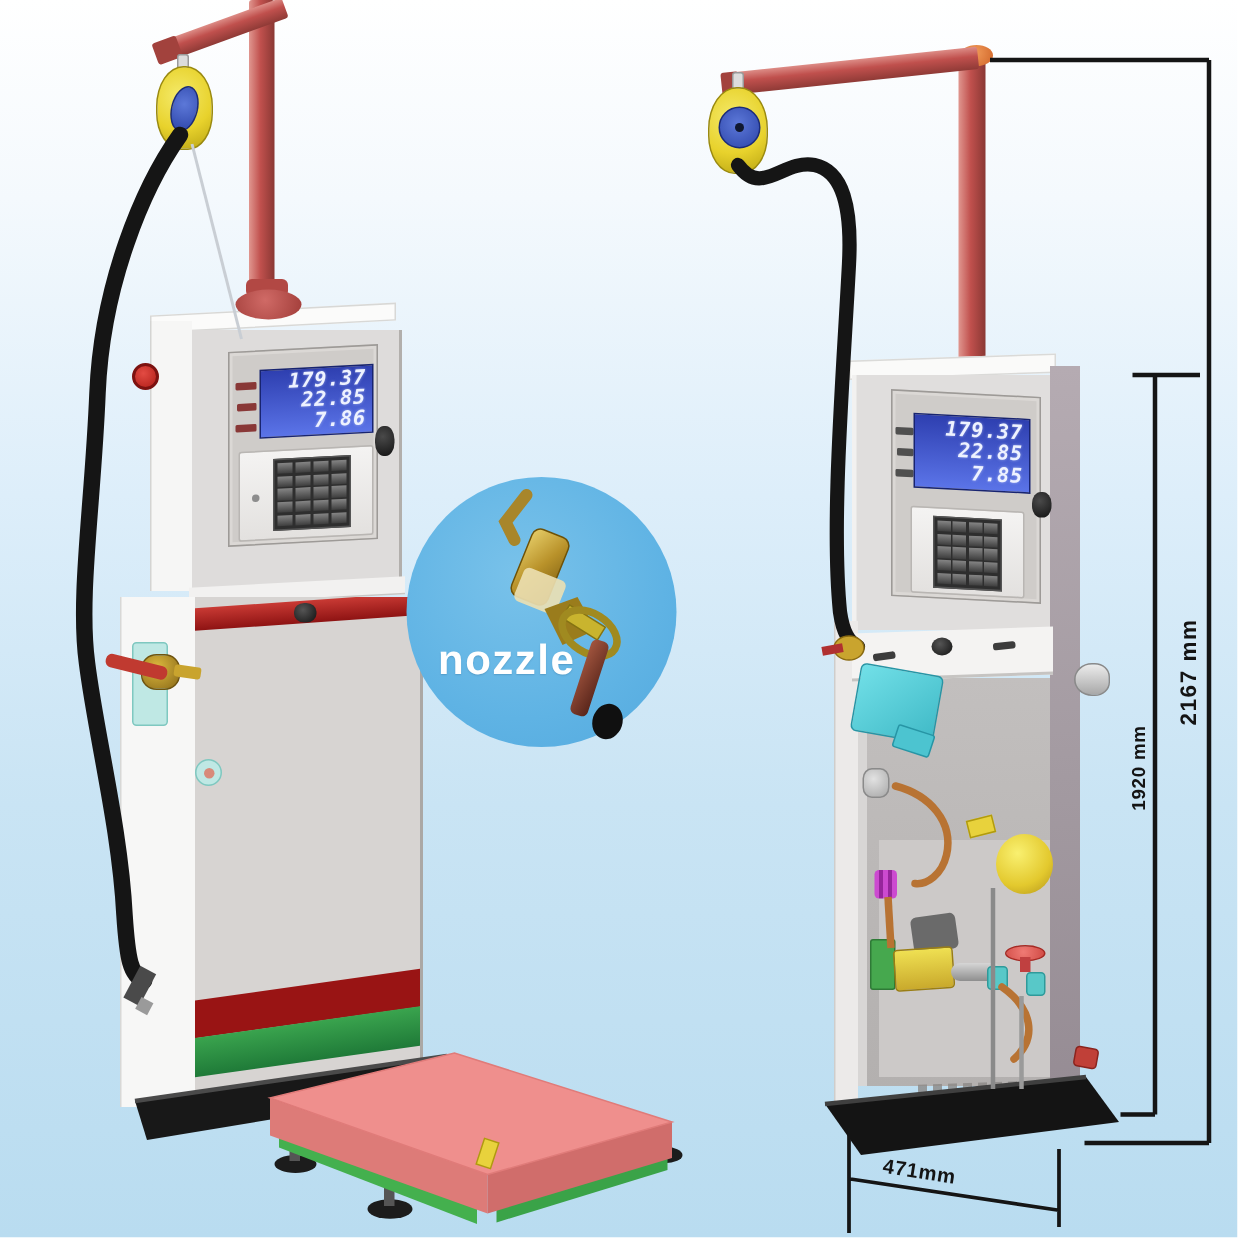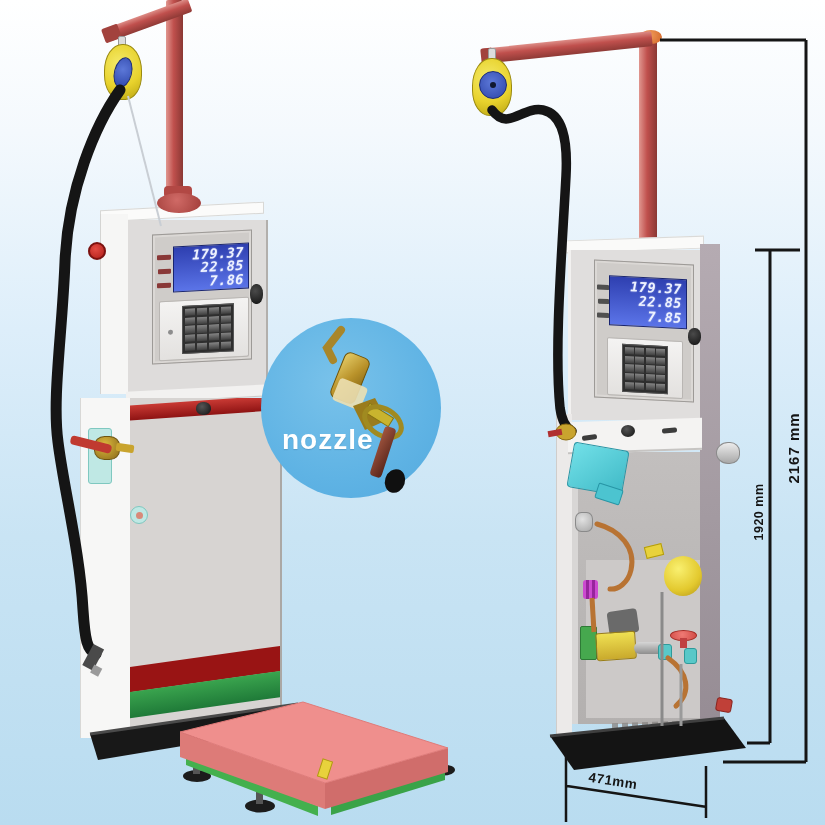--- a/index.html
+++ b/index.html
@@ -20,21 +20,21 @@
     color:var(--lcd_text,#eef2ff);font-size:13.5px;line-height:13px;letter-spacing:.5px;
     text-shadow:0 0 2px rgba(220,230,255,.55);}
   .mark{position:absolute;background:#7d1d1d;opacity:.85;border-radius:1px;}
   .plate{background:linear-gradient(180deg,#f4f3f2,#e3e1df);border:1px solid #b9b6b3;border-radius:2px;}
   .keypad{display:grid;grid-template-columns:repeat(4,1fr);grid-auto-rows:1fr;gap:1.5px;
     background:#2e2e2e;padding:2px;border:1px solid #555;}
   .keypad span{background:linear-gradient(180deg,#858585,#3e3e3e);}
   .stripe{position:absolute;}
   .dim-label{position:absolute;font-weight:bold;color:#141414;white-space:nowrap;
     font-family:"Liberation Sans",sans-serif;}
-  #nozzle-circle{position:absolute;left:261px;top:318px;width:180px;height:180px;border-radius:50%;
+  #nozzle-circle{position:absolute;left:271px;top:318px;width:180px;height:180px;border-radius:50%;
     background:radial-gradient(circle at 42% 36%,#79c2ea,var(--circle_blue,#5fb3e4) 62%,#53a9de);}
   #nozzle-label{position:absolute;left:21px;top:106px;font-size:28px;font-weight:bold;color:#ffffff;
     letter-spacing:1px;text-shadow:0 1px 1px rgba(30,80,120,.25);}
 </style>
 </head>
 <body>
 
 <div id="stage">
 
   <div class="layer">

